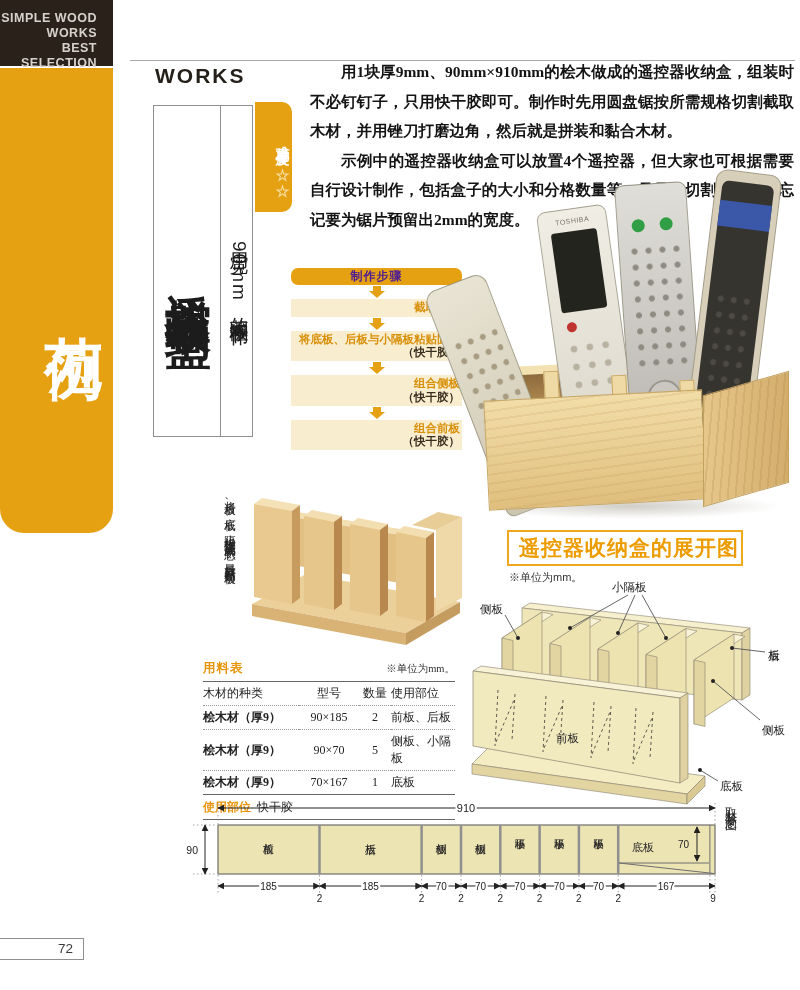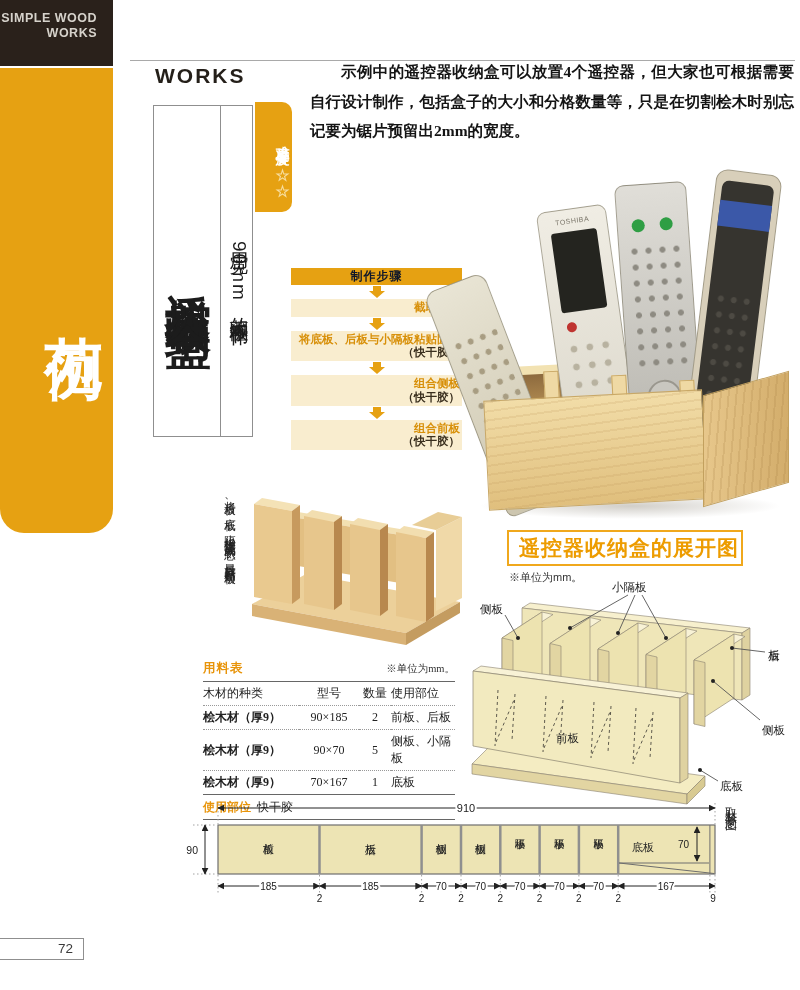--- a/index.html
+++ b/index.html
@@ -36,22 +36,22 @@
         color:#fff;font-size:14px;font-weight:700;padding-top:9px;box-sizing:border-box;
         text-align:center;letter-spacing:2px;}
   .diff .empty{color:#f7dd9e;}
   
   .intro{position:absolute;left:310px;top:57px;width:484px;
          font-family:"Liberation Serif",serif;font-size:15.5px;font-weight:600;
          line-height:29.5px;color:#141414;text-align:justify;}
   .intro p{margin:0;text-indent:2em;}
   
   .flow{position:absolute;left:291px;top:268px;width:171px;}
-  .fc-head{background:#e6a112;color:#0f172a;font-size:12px;font-weight:700;text-align:center;
-           line-height:17px;height:17px;letter-spacing:1px;}
+  .fc-head{background:#e6a112;color:#4c1d95;font-size:12px;font-weight:700;text-align:center;
+           line-height:17px;height:17px;letter-spacing:1px;border-radius:7px;}
   .fc-step{background:#f9edcf;text-align:right;padding:2px 2px;}
   .fc-l1{color:#d8900a;font-size:11.5px;font-weight:700;line-height:13.5px;}
   .fc-l2{color:#3a2f1e;font-size:11.5px;font-weight:700;line-height:13px;}
   .fc-arrow{position:relative;width:16px;height:12px;margin:1px auto;}
   .fc-arrow i{position:absolute;left:4px;top:0;width:8px;height:5px;background:#e6a112;}
   .fc-arrow b{position:absolute;left:0;top:5px;width:0;height:0;
               border-left:8px solid transparent;border-right:8px solid transparent;
               border-top:7px solid #e6a112;}
   
   .photo1{position:absolute;left:452px;top:175px;width:348px;height:352px;}
@@ -142,36 +142,38 @@
   .dimtxt{paint-order:stroke;stroke:#fff;stroke-width:4px;fill:#222;}
 </style>
 </head>
 <body>
 
 <div class="page">
 
   <div class="brand">
     <div>SIMPLE WOOD</div>
     <div>WORKS</div>
+    <div>BEST SELECTION</div>
   </div>
 
   <div class="banner">
     <div class="banner-text">范例</div>
   </div>
 
   <div class="toprule"></div>
   <div class="works">WORKS</div>
 
   <div class="titlebox">
     <div class="title-main">遥控器收纳盒</div>
     <div class="title-sub">用宽90mm的薄木板制作</div>
   </div>
   <div class="diff"><span>难易度</span><span>★</span><span class="empty">☆☆</span></div>
 
   <div class="intro">
+    <p>用1块厚9mm、90mm×910mm的桧木做成的遥控器收纳盒，组装时不必钉钉子，只用快干胶即可。制作时先用圆盘锯按所需规格切割截取木材，并用锉刀打磨边角，然后就是拼装和黏合木材。</p>
     <p>示例中的遥控器收纳盒可以放置4个遥控器，但大家也可根据需要自行设计制作，包括盒子的大小和分格数量等，只是在切割桧木时别忘记要为锯片预留出2mm的宽度。</p>
   </div>
 
   <div class="flow">
     <div class="fc-head">制作步骤</div>
     <div class="fc-arrow">
         <i></i>
         <b></b>
       </div>
     <div class="fc-step">

